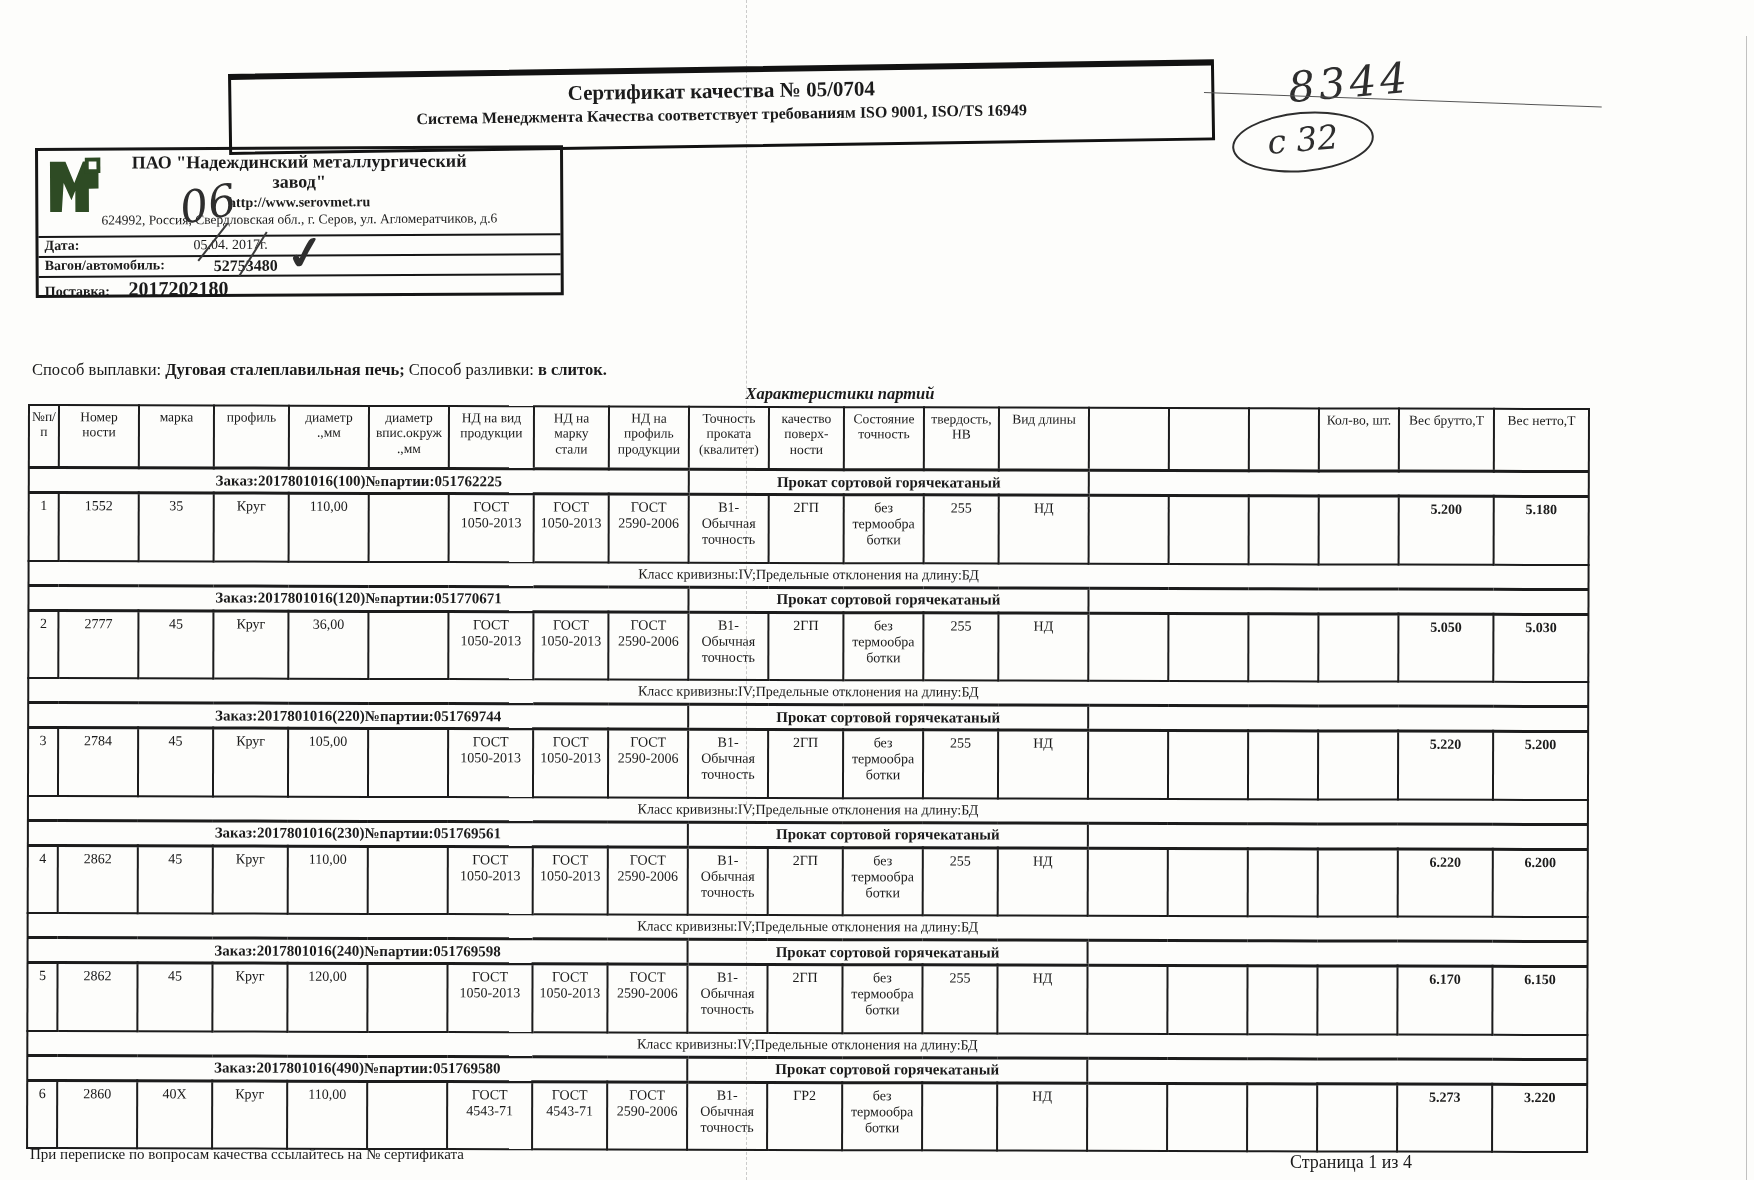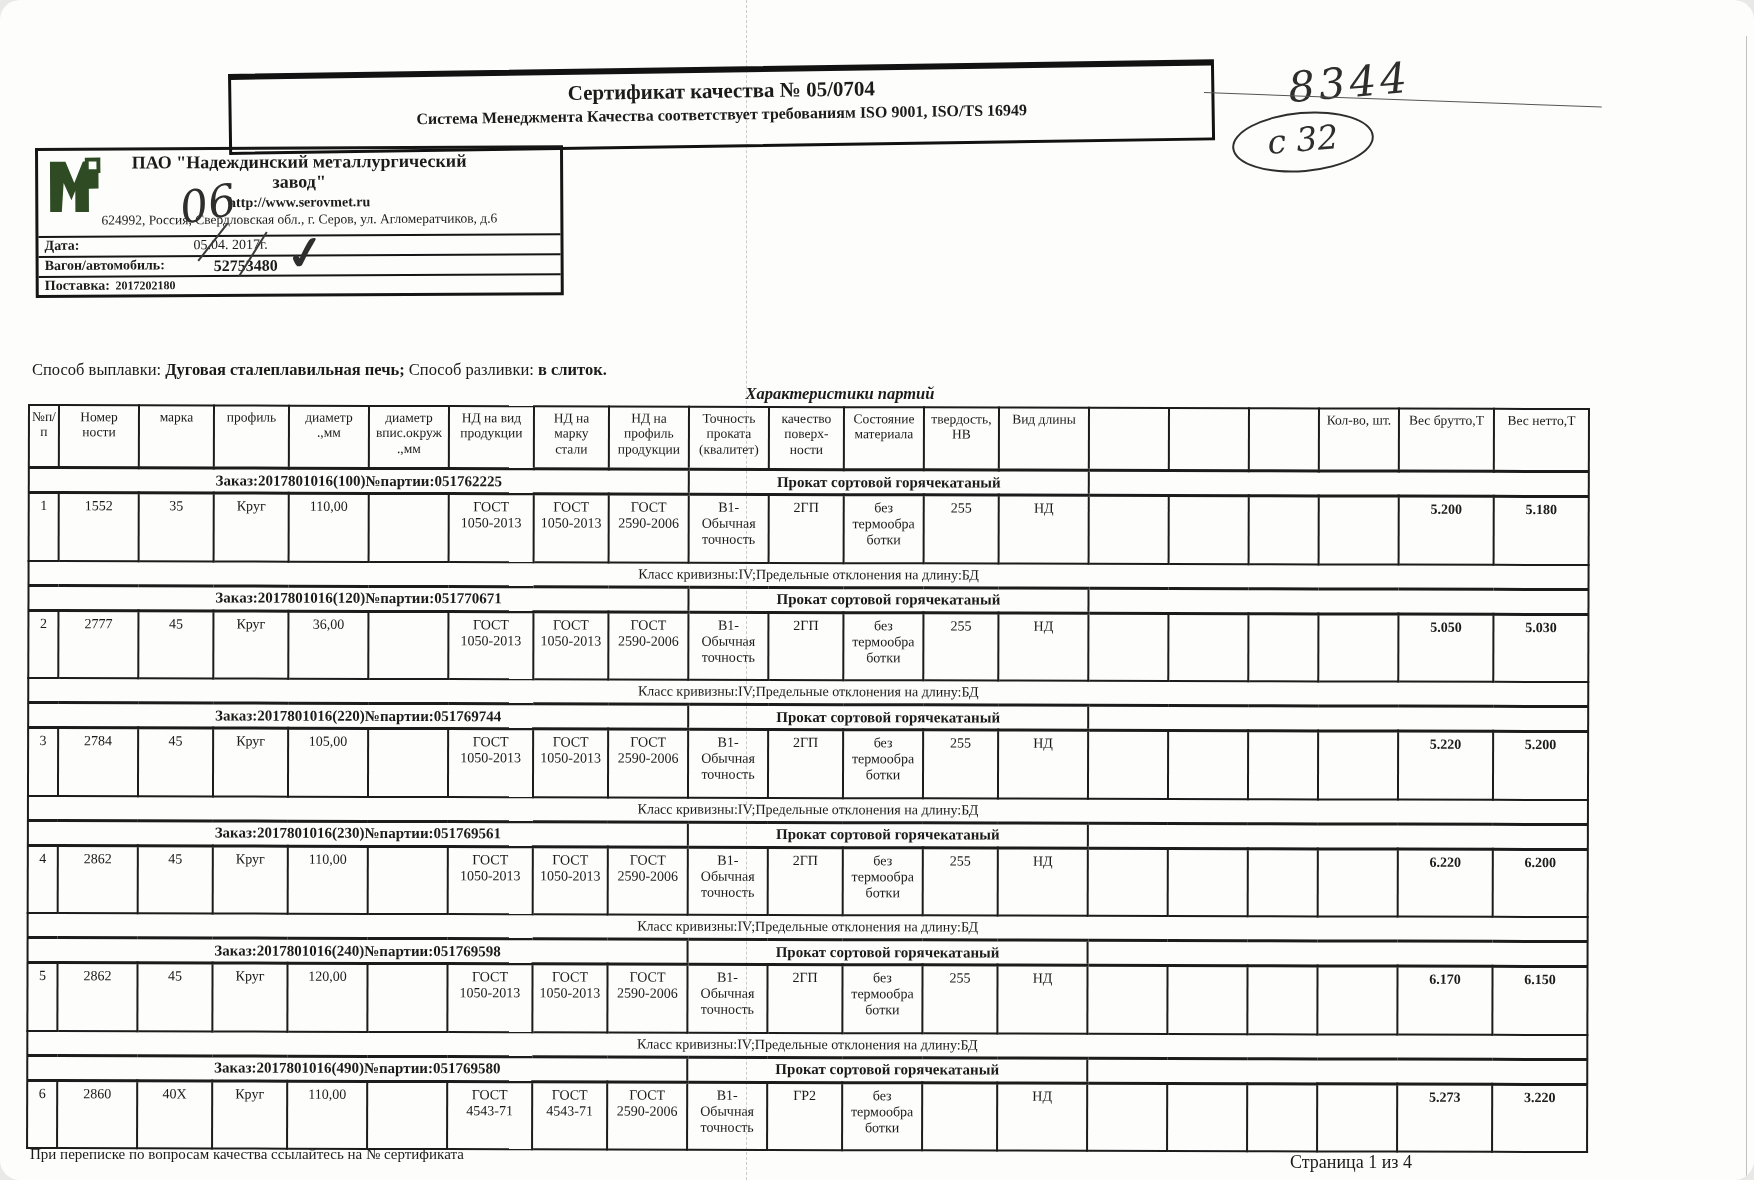--- a/index.html
+++ b/index.html
@@ -1,17 +1,17 @@
 <!DOCTYPE html>
 <html><head>
 <meta charset="utf-8">
 <style>
   html,body{margin:0;padding:0;background:#e9e9e7;}
   #page{position:relative;width:1754px;height:1180px;background:#fdfdfb;overflow:hidden;
-        font-family:"Liberation Serif","DejaVu Serif",serif;color:#1b1b1b;border-radius:20px;}
+        font-family:"Liberation Serif","DejaVu Serif",serif;color:#1b1b1b;}
   
   .fold-line{position:absolute;left:746px;top:0;width:0;height:1180px;
              border-left:1px dashed #9a9a9a;opacity:.5;}
   .scan-edge{position:absolute;left:1746px;top:36px;width:0;height:1144px;
              border-left:1px solid #8f8f8f;opacity:.55;}
   
   .cert-box{position:absolute;left:228px;top:74px;width:980px;height:72px;
             border:3px solid #121212;border-top-width:6px;transform:rotate(-0.85deg);
             transform-origin:left top;text-align:center;background:transparent;}
   .cert-title{font-size:21px;font-weight:bold;margin-top:6px;}
@@ -21,21 +21,21 @@
                border:3px solid #161616;transform:rotate(-0.3deg);transform-origin:left top;}
   .company-top{position:relative;height:82px;}
   .logo{position:absolute;left:8px;top:2px;width:62px;height:62px;}
   .company-name{font-size:18px;font-weight:bold;text-align:center;line-height:1.1;margin-top:3px;}
   .company-site{font-size:14px;font-weight:bold;text-align:center;margin-top:2px;}
   .company-addr{font-size:13.5px;text-align:center;margin-top:1px;}
   .info-row{border-top:2px solid #161616;height:18px;font-size:14px;
             font-weight:bold;padding-left:6px;position:relative;}
   .info-val{position:absolute;left:155px;top:0;font-weight:normal;font-size:14px;}
   .info-val.bold{font-weight:bold;font-size:16px;}
-  .inline-val{font-weight:bold;font-size:12px;margin-left:2px;font-family:Liberation Serif, serif;}
+  .inline-val{font-weight:bold;font-size:20px;margin-left:15px;font-family:Liberation Serif, serif;}
   
   .melt-line{position:absolute;left:32px;top:360px;font-size:16.5px;text-align:right;}
   .melt-line b{font-weight:bold;}
   .table-caption{position:absolute;left:640px;top:384px;width:400px;text-align:center;
                  font-size:16.5px;font-weight:bold;font-style:italic;}
   
   .tbl-wrap{position:absolute;left:28px;top:404px;transform:rotate(0.15deg);transform-origin:left top;}
   table{border-collapse:collapse;table-layout:fixed;width:1560px;}
   td,th{border:2px solid #1c1c1c;overflow:hidden;}
   th{font-weight:normal;font-size:13.5px;text-align:center;vertical-align:top;
@@ -163,21 +163,21 @@
             <th>НД на
 профиль
 продукции</th>
             <th>Точность
 проката
 (квалитет)</th>
             <th>качество
 поверх-
 ности</th>
             <th>Состояние
-материала</th>
+точность</th>
             <th>твердость,
 НВ</th>
             <th>Вид длины</th>
             <th></th>
             <th></th>
             <th></th>
             <th>Кол-во, шт.</th>
             <th>Вес брутто,Т</th>
             <th>Вес нетто,Т</th>
           </tr>

